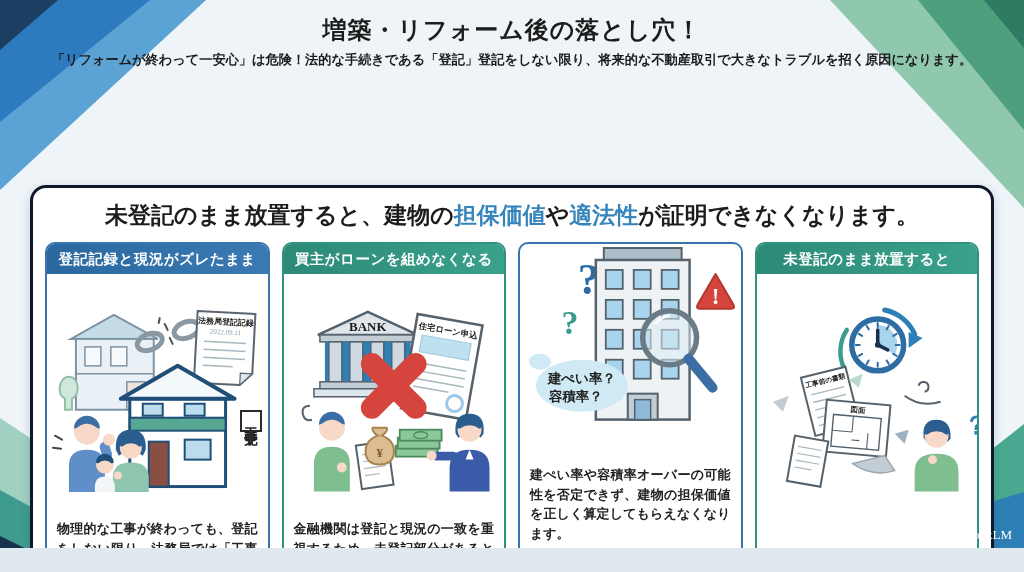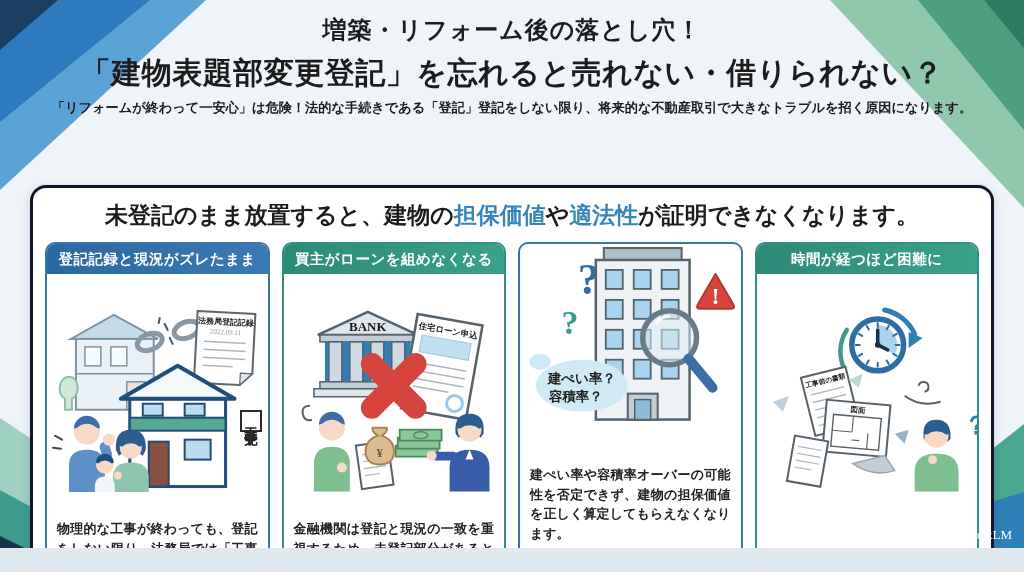--- a/index.html
+++ b/index.html
@@ -57,21 +57,20 @@
     <polygon points="0,418 232,572 0,572" fill="#9fd0c2"></polygon>
     <polygon points="0,490 150,572 0,572" fill="#3f9b8e"></polygon>
     <rect x="0" y="559" width="1024" height="13" fill="#1b3a54"></rect>
     <polygon points="0,536 74,572 0,572" fill="#16324d"></polygon>
     <polygon points="1024,424 1024,540 836,572" fill="#4aa890"></polygon>
     <polygon points="766,572 1024,492 1024,572" fill="#2e7fb5"></polygon>
   </svg>
 
   <div class="header">
     <div class="kicker">増築・リフォーム後の落とし穴！</div>
-    <div class="title">「建物表題部変更登記」を忘れると売れない・借りられない？</div>
     <div class="lead2">「リフォームが終わって一安心」は危険！法的な手続きである「登記」登記をしない限り、将来的な不動産取引で大きなトラブルを招く原因になります。</div>
   </div>
 
   <div class="board">
     <div class="board-headline">
       <span>未登記のまま放置すると、建物の</span><span class="hl-blue">担保価値</span><span>や</span><span class="hl-blue">適法性</span><span>が証明できなくなります。</span>
     </div>
 
     <div class="cols">
 
@@ -279,21 +278,21 @@
               <ellipse cx="62" cy="142" rx="46" ry="26" fill="#cfeaf4"></ellipse>
               <text x="62" y="139" text-anchor="middle" font-size="13.5" font-weight="800" fill="#222">建ぺい率？</text>
               <text x="56" y="157" text-anchor="middle" font-size="13.5" font-weight="800" fill="#222">容積率？</text>
             </g>
           </svg>
         </div>
         <div class="col-body">建ぺい率や容積率オーバーの可能性を否定できず、建物の担保価値を正しく算定してもらえなくなります。</div>
       </div>
 
       <div class="col teal">
-        <div class="col-head">時間が経つほど困難に</div>
+        <div class="col-head">未登記のまま放置すると</div>
         <div class="illus">
           <svg viewBox="0 0 221 194">
 
             <g transform="translate(121,47)">
               <circle r="26" fill="#fff" stroke="#2e6da4" stroke-width="5.5"></circle>
               <path d="M0 0 L0 -20 A20 20 0 0 1 17 10 Z" fill="#a8d4ee"></path>
               <g stroke="#2e6da4" stroke-width="2" stroke-linecap="round">
                 <line x1="0" y1="-22" x2="0" y2="-18"></line>
                   <line x1="0" y1="22" x2="0" y2="18"></line>
                 <line x1="22" y1="0" x2="18" y2="0"></line>

